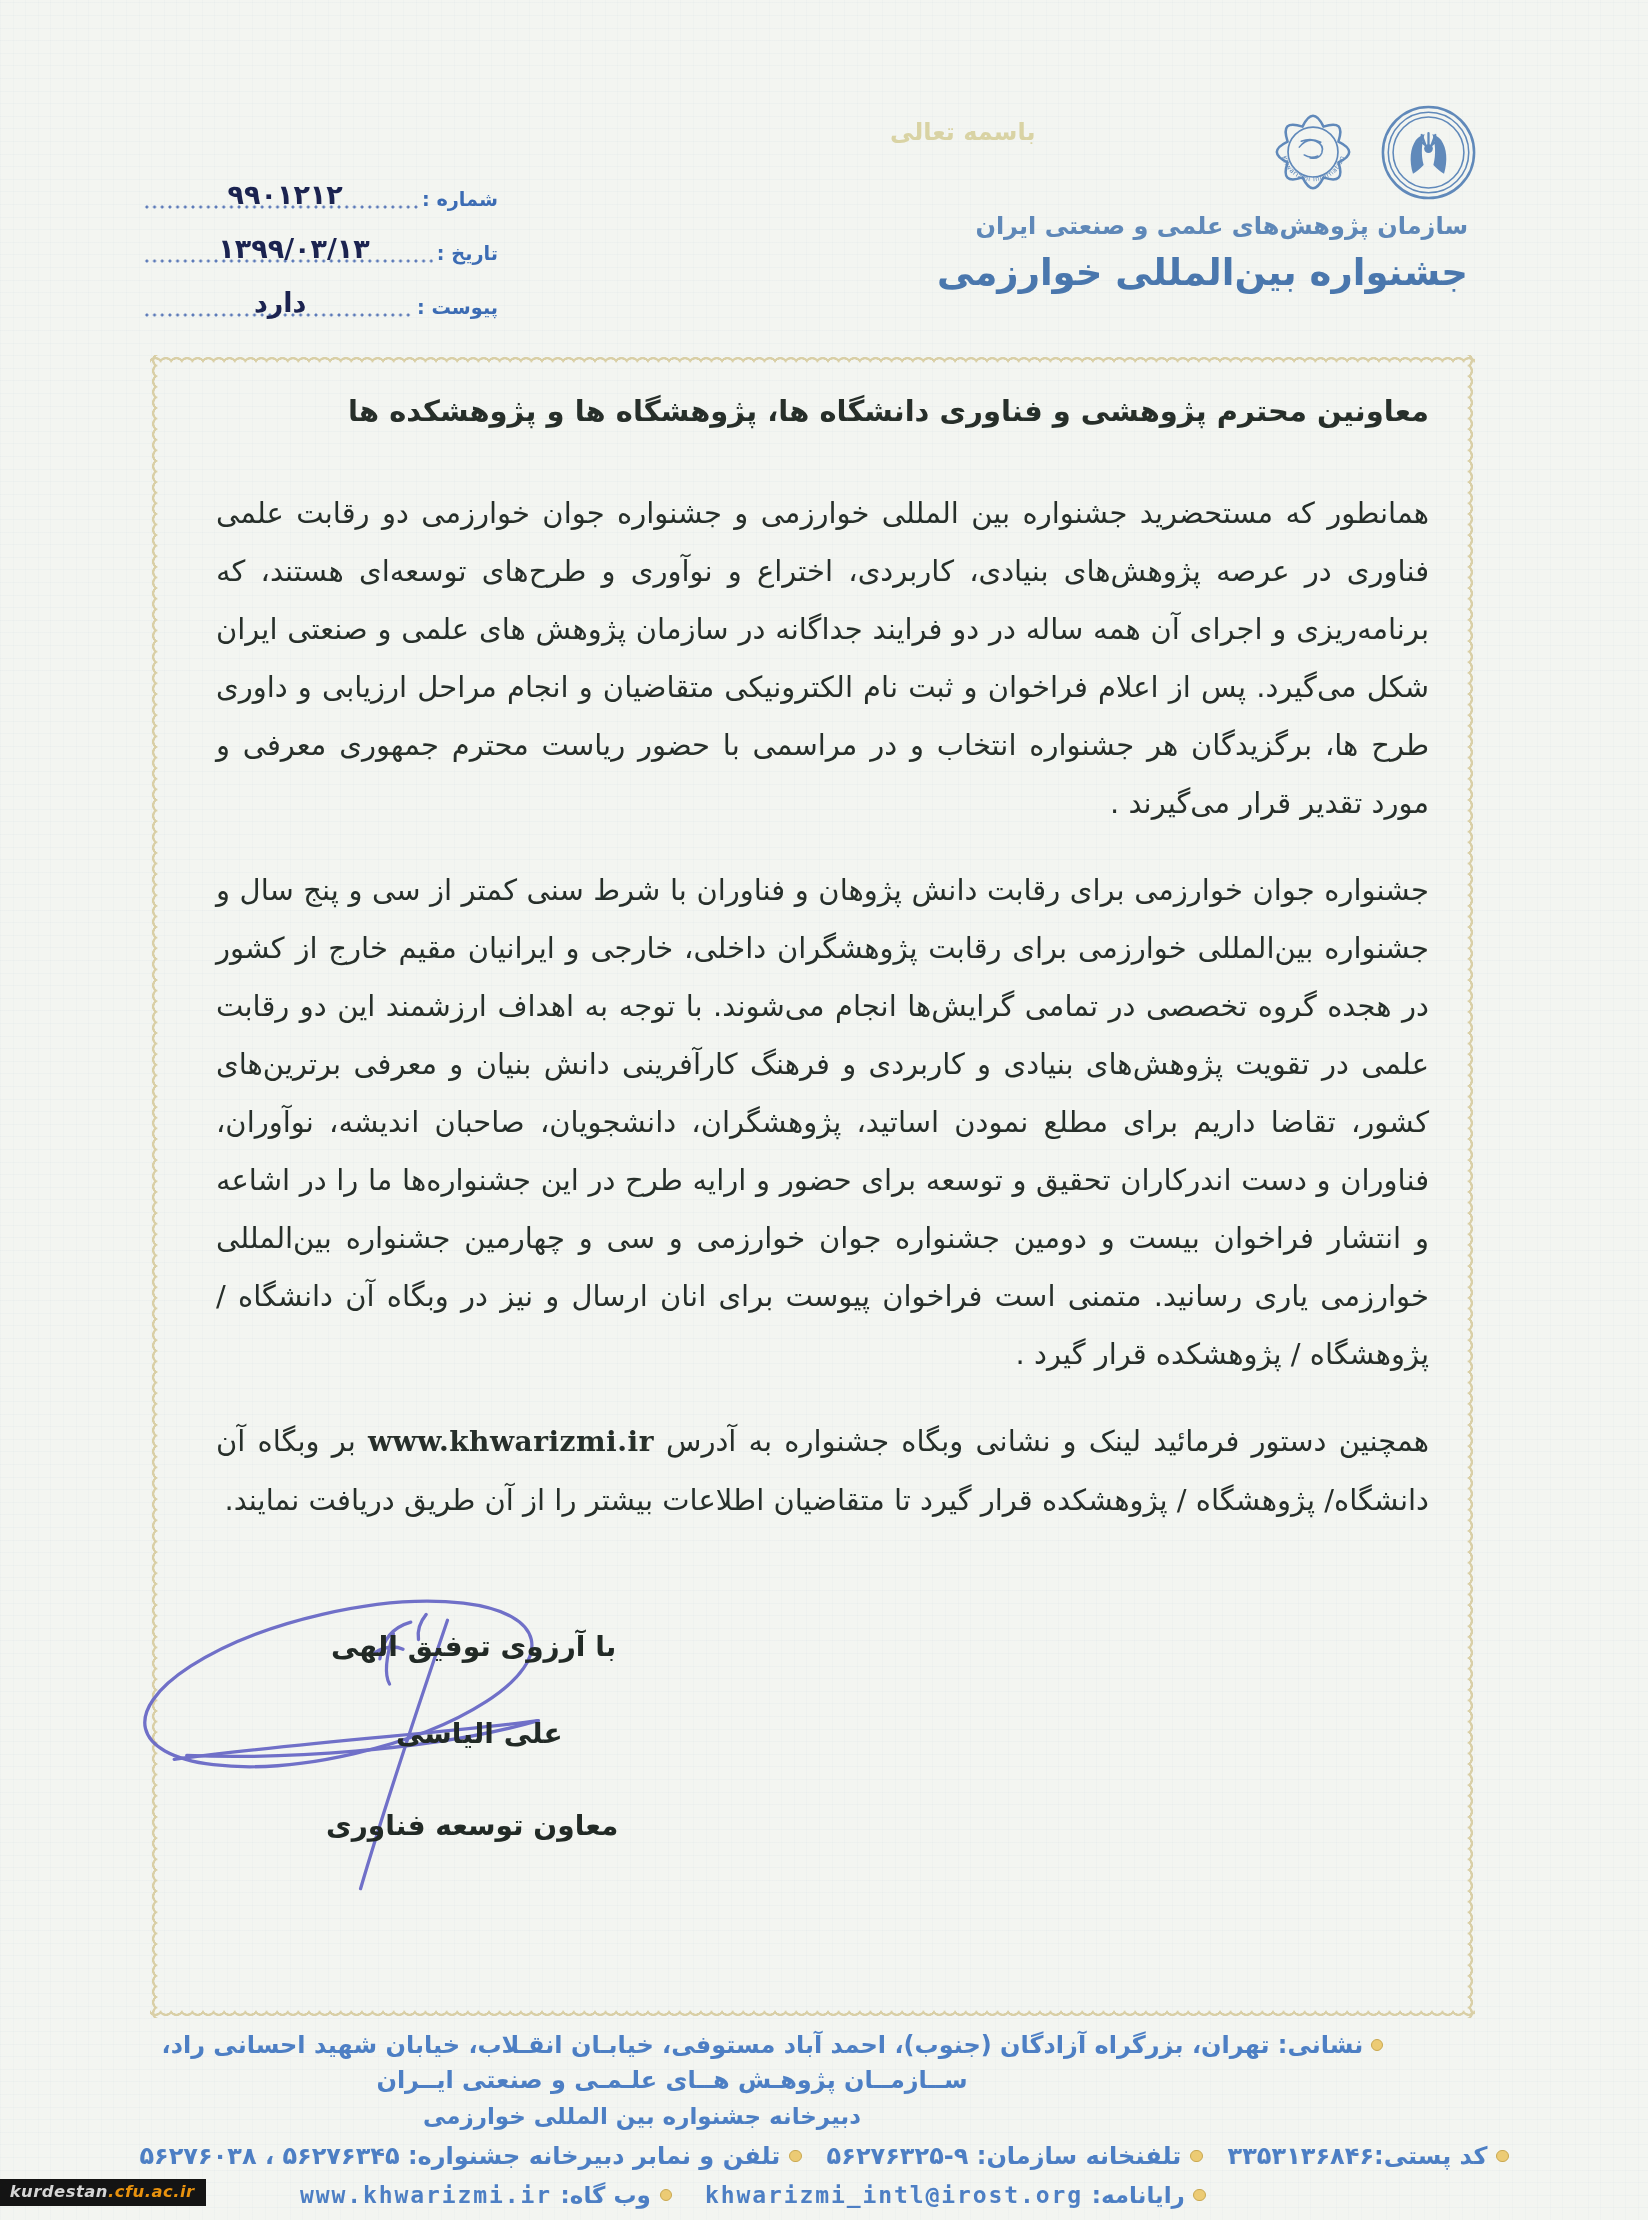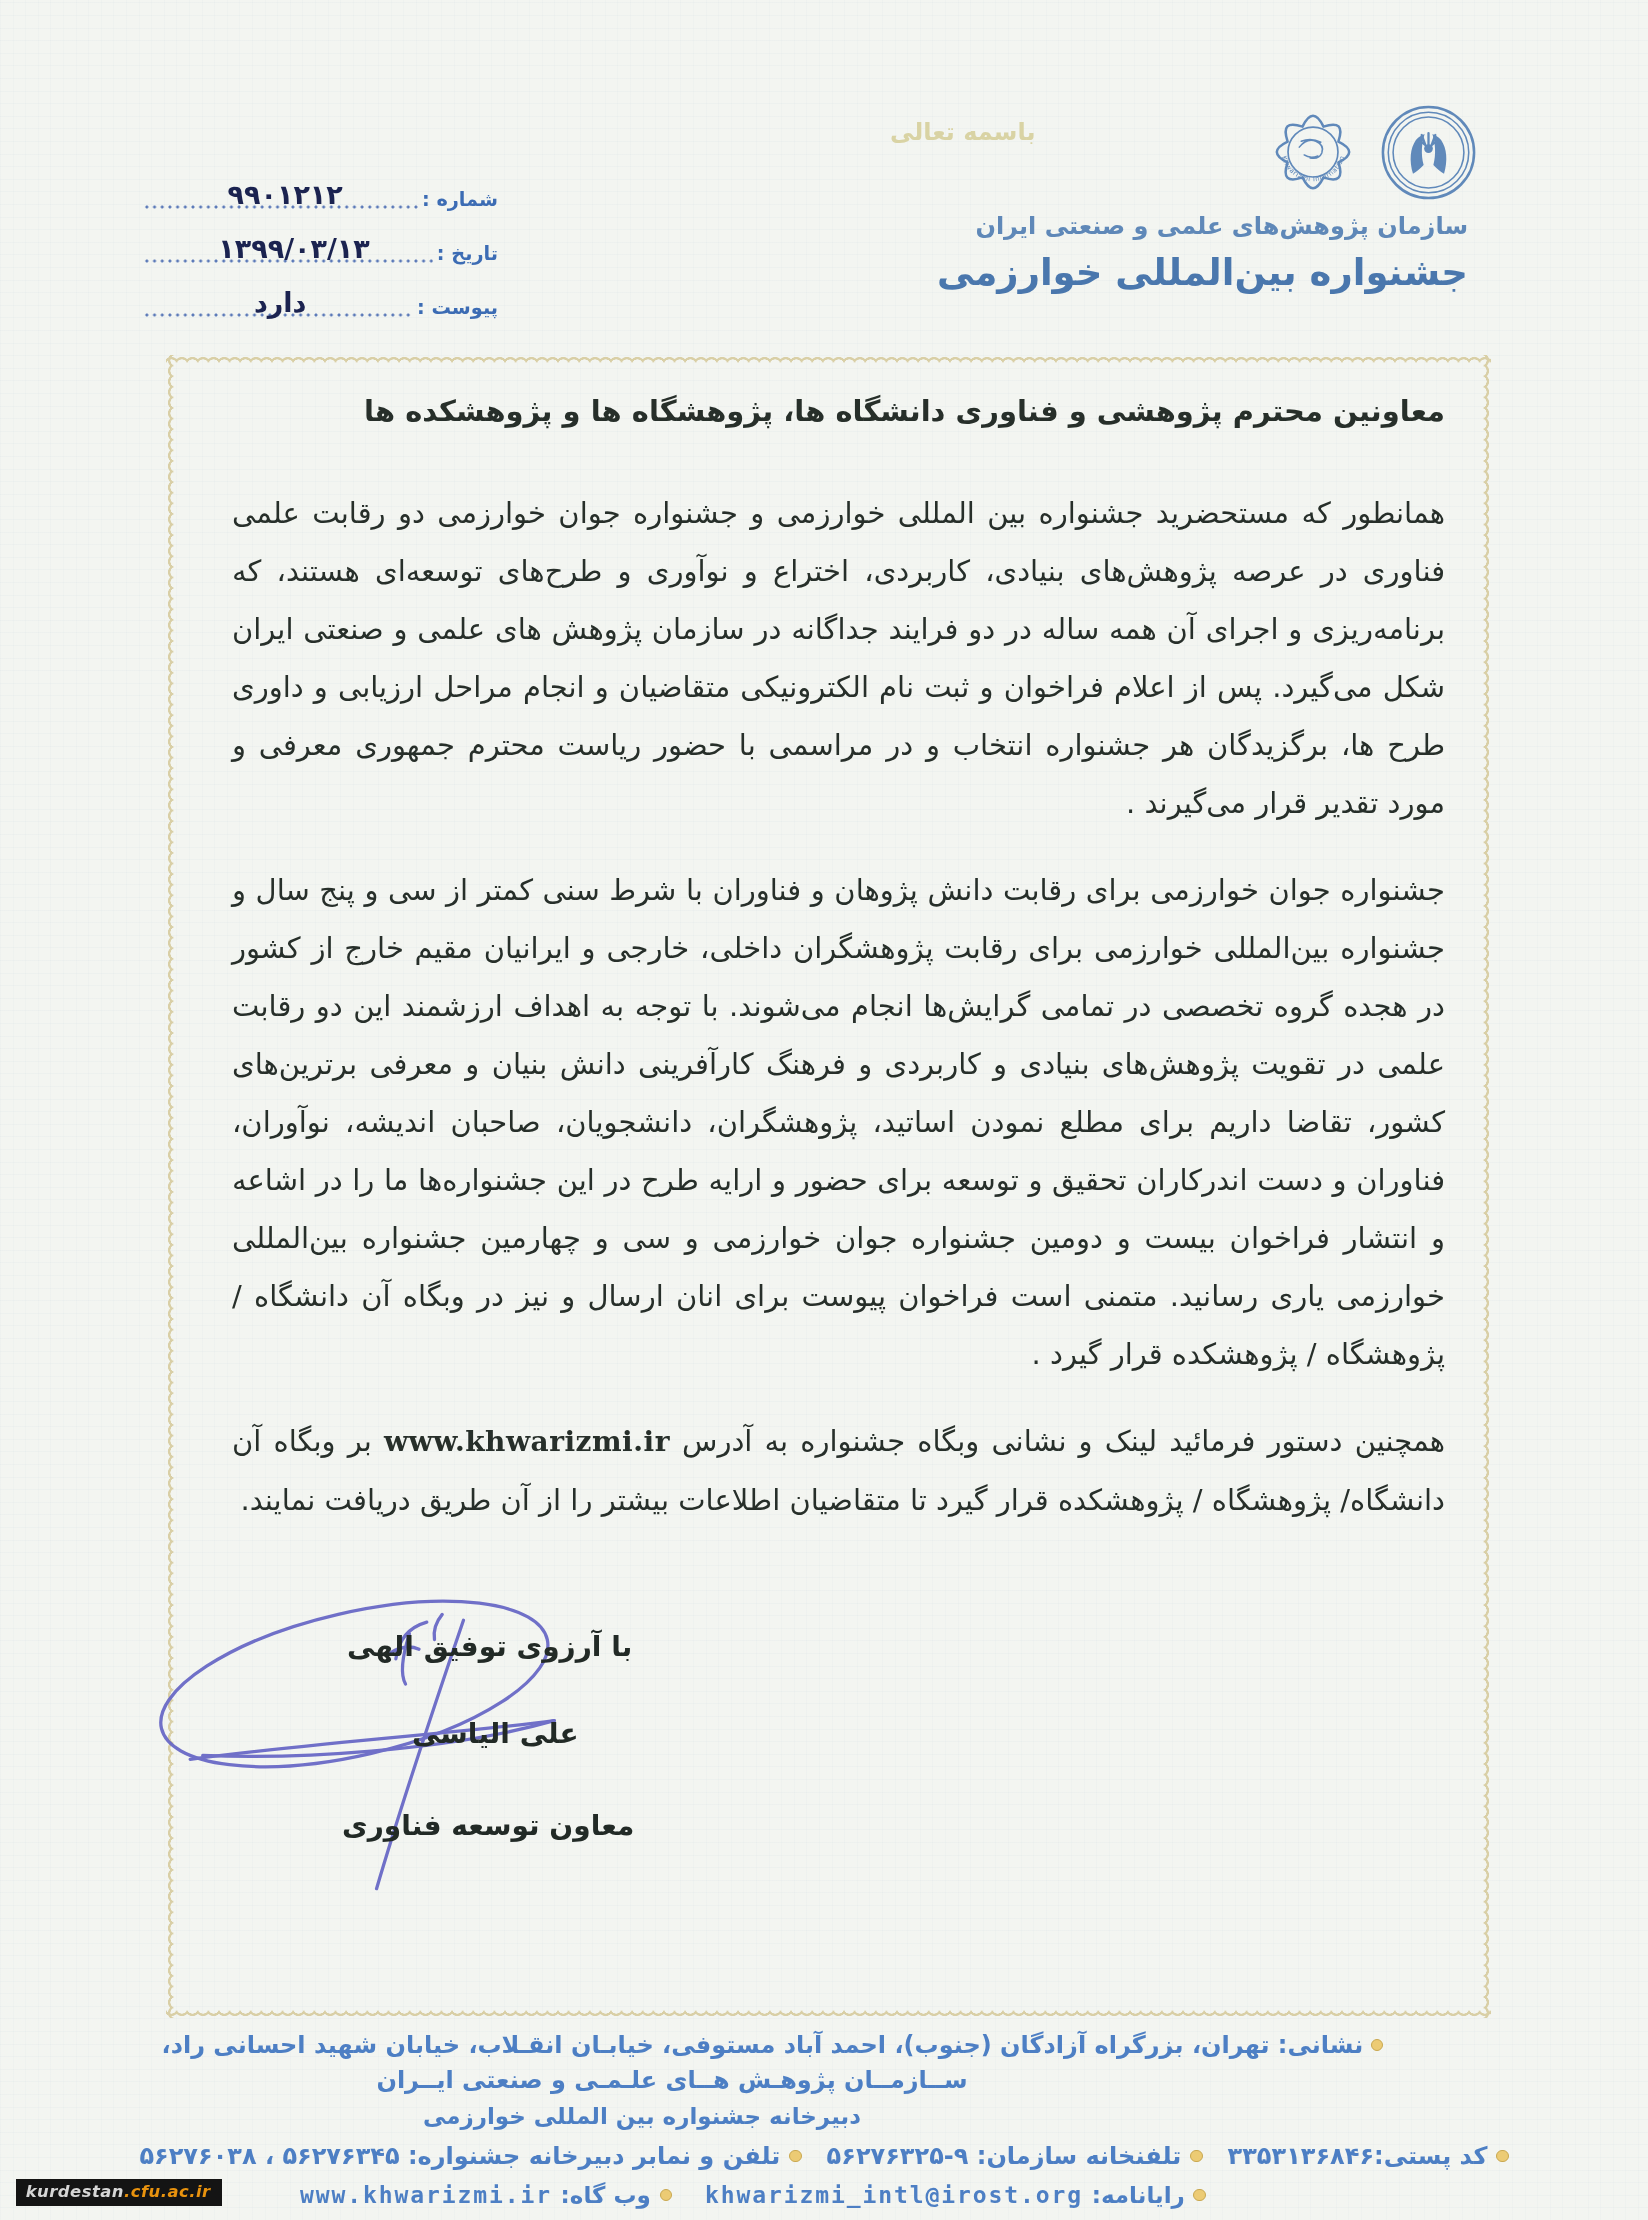--- a/index.html
+++ b/index.html
@@ -36,21 +36,21 @@
   .ref-dots{
     position:relative; flex:1; height:29px;
     background-image:radial-gradient(circle, #5b79b8 1.3px, transparent 1.7px);
     background-size:7.7px 7.7px; background-repeat:repeat-x; background-position:0 18.3px;
   }
   .ref-value{
     position:absolute; top:-5.8px; left:50%; transform:translateX(-46%);
     color:var(--ref-value-navy); font-size:27px; font-weight:bold; white-space:nowrap;
   }
   
-  .letter-box{position:absolute; left:166px; top:355px; width:1325px; height:1663px;}
+  .letter-box{position:absolute; left:150px; top:355px; width:1325px; height:1663px;}
   .wavy{position:absolute;}
   .wavy.h{left:0; right:0; height:8.7px; background-repeat:repeat-x; background-size:10.6px 8.7px;}
   .wavy.top{top:0; background-image:radial-gradient(circle at 5.3px 9.7px, transparent 5.3px, var(--border-tan) 5.6px 7.5px, transparent 8px);}
   .wavy.bottom{bottom:0; background-image:radial-gradient(circle at 5.3px -1px, transparent 5.3px, var(--border-tan) 5.6px 7.5px, transparent 8px);}
   .wavy.v{top:0; bottom:0; width:8.7px; background-repeat:repeat-y; background-size:8.7px 10.6px;}
   .wavy.left{left:0; background-image:radial-gradient(circle at 9.7px 5.3px, transparent 5.3px, var(--border-tan) 5.6px 7.5px, transparent 8px);}
   .wavy.right{right:0; background-image:radial-gradient(circle at -1px 5.3px, transparent 5.3px, var(--border-tan) 5.6px 7.5px, transparent 8px);}
   .letter-content{
     position:absolute; inset:0; padding:27px 46px 0 58px; direction:rtl;
     color:var(--body-ink); font-size:29px; line-height:58px;
@@ -74,21 +74,21 @@
   .f-address{top:2031px; left:0; width:1545px; display:flex; justify-content:center; align-items:center; gap:7.7px; font-size:24px;}
   .f-org{top:2066px; left:0; width:1344px; text-align:center; font-size:24px;}
   .f-secretariat{top:2103px; left:0; width:1284px; text-align:center; font-size:23px;}
   .f-contacts{top:2142px; left:0; width:1648px; display:flex; justify-content:center; align-items:center; gap:25px; font-size:24px;}
   .f-web{top:2182px; left:0; width:1506px; display:flex; justify-content:center; align-items:center; gap:33px; font-size:23px;}
   .f-item{display:flex; align-items:center; gap:8.7px; white-space:nowrap;}
   .bullet{width:12.6px; height:12.6px; border-radius:50%; background:var(--bullet-yellow); border:1px solid #c9a850; flex:0 0 auto;}
   .latin{direction:ltr; unicode-bidi:embed; font-family:"DejaVu Sans Mono", monospace; letter-spacing:1.9px; font-weight:bold; font-size:23px;}
   
   .badge{
-    position:absolute; left:16px; top:2179px; background:#141414; padding:2.9px 11.6px 4.8px 9.7px;
+    position:absolute; left:0; top:2179px; background:#141414; padding:2.9px 11.6px 4.8px 9.7px;
     font-style:italic; font-weight:bold; font-size:16.4px; letter-spacing:0.5px;
     font-family:"DejaVu Sans", sans-serif;
   }
   .badge .site{color:#d6d6d6;} .badge .dom{color:var(--badge-orange);}
 </style>
 </head>
 <body>
 
 <div class="page">
 

